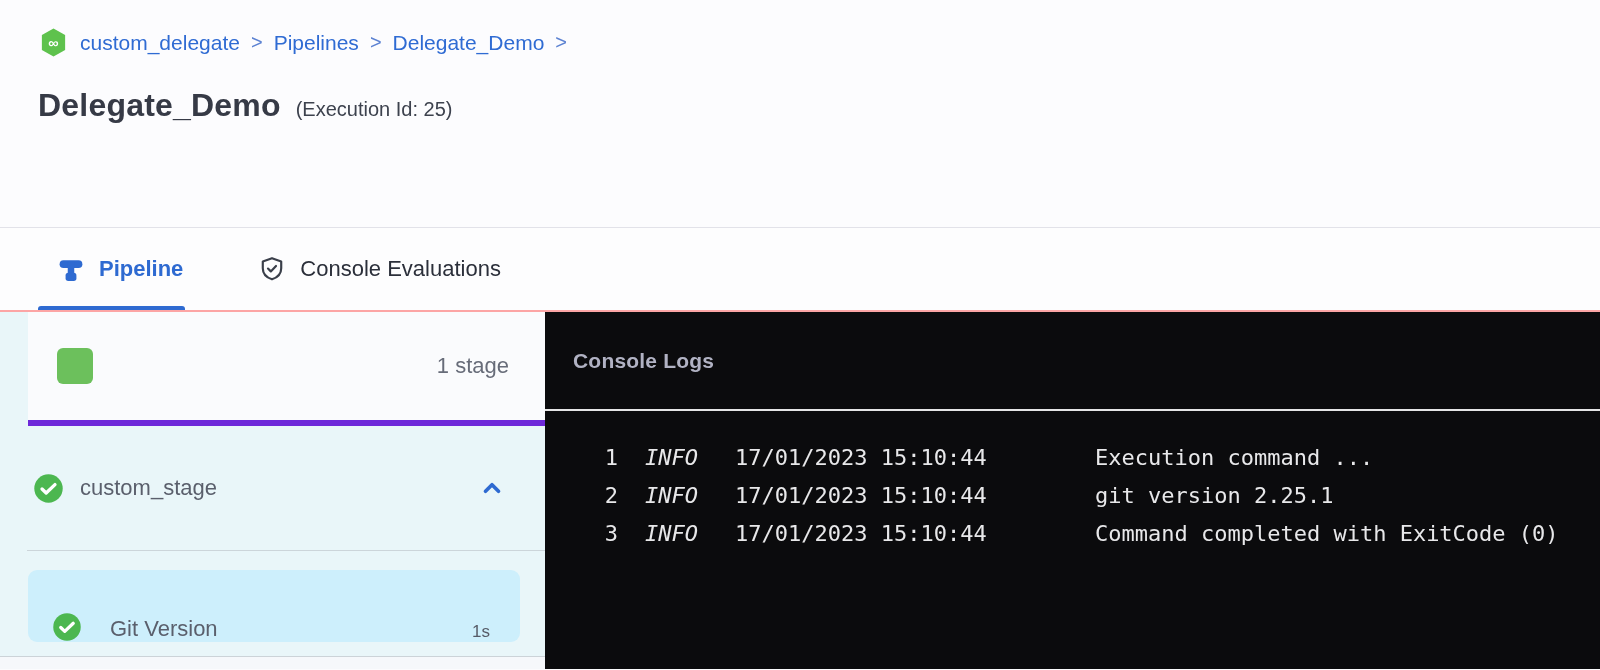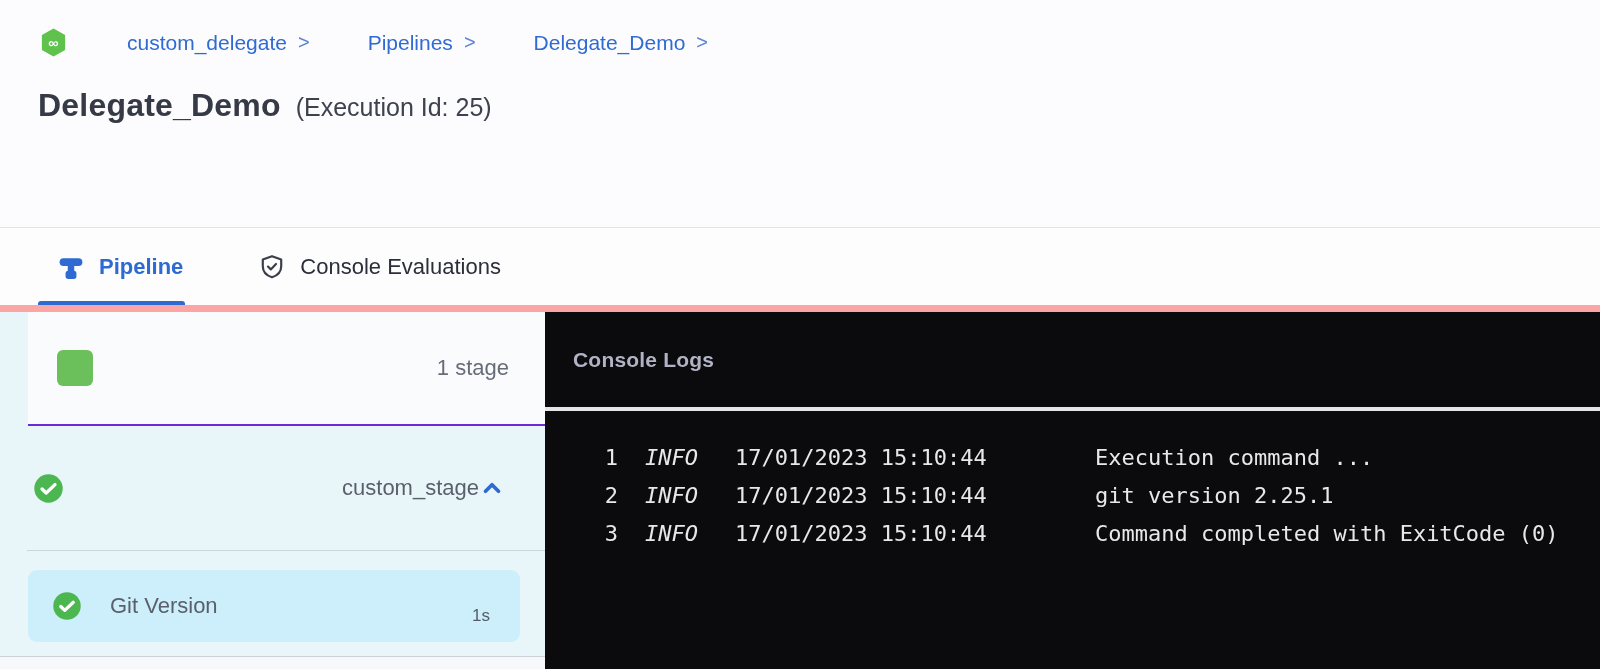--- a/index.html
+++ b/index.html
@@ -14,51 +14,51 @@
     --log-text:#e8e8ea;
   }
   *{box-sizing:border-box;margin:0;padding:0}
   html,body{width:1600px;height:670px;overflow:hidden}
   body{font-family:"Liberation Sans",sans-serif;background:#fcfcfe;}
 
   
   .top{height:228px;padding-left:38px;background:#fcfcfe;border-bottom:1px solid #e2e2e9;}
   .breadcrumb{display:flex;align-items:center;gap:11px;padding-top:27px;font-size:21px;color:var(--link-blue,#2f6bd3);}
   .hex{width:31px;height:31px;display:inline-block;}
-  .crumb{color:var(--link-blue,#2f6bd3);text-decoration:none;cursor:pointer;margin-left:47px;}
+  .crumb{color:var(--link-blue,#2f6bd3);text-decoration:none;cursor:pointer;}
   .sep{color:#5c82d2;font-size:20px;}
   .title-row{display:flex;align-items:baseline;margin-top:29px;}
   .page-title{font-size:32px;font-weight:700;color:#363a46;letter-spacing:.2px;}
-  .subtitle{font-size:25px;color:#3d424e;margin-left:15px;font-weight:400;}
+  .subtitle{font-size:20px;color:#3d424e;margin-left:15px;font-weight:400;}
 
   
-  .tabbar{height:84px;background:#fdfdfe;display:flex;align-items:stretch;padding-left:58px;gap:76px;border-bottom:7px solid #fca5a5;position:relative;}
+  .tabbar{height:84px;background:#fdfdfe;display:flex;align-items:stretch;padding-left:58px;gap:76px;border-bottom:2px solid #fca5a5;position:relative;}
   .tab{display:flex;align-items:center;gap:15px;font-size:22px;color:#2b2f3a;position:relative;cursor:pointer;}
   .tab .ticon{display:flex;align-items:center;}
   .tab.active{color:var(--accent-blue,#2e6ad1);font-weight:700;}
   .tab.active::after{content:"";position:absolute;left:-20px;right:-2px;bottom:0;height:4px;background:var(--accent-blue,#2e6ad1);border-radius:3px 3px 0 0;}
 
   
   .main{display:flex;height:357px;}
   .stage-panel{width:545px;display:flex;flex-direction:column;background:var(--stage-section-bg,#e9f6f9);}
-  .stage-summary{height:114px;background:#fafbfd;border-bottom:2px solid #6d28d9;display:flex;align-items:center;justify-content:space-between;padding:0 36px 0 29px;flex:none;margin-left:28px;}
+  .stage-summary{height:114px;background:#fafbfd;border-bottom:6px solid #6d28d9;display:flex;align-items:center;justify-content:space-between;padding:0 36px 0 29px;flex:none;margin-left:28px;}
   .stage-square{width:36px;height:36px;border-radius:6px;background:var(--stage-square-green,#6cc05c);}
   .stage-count{font-size:22px;color:#676c79;}
   .stage-section{flex:1;display:flex;flex-direction:column;}
-  .stage-row{height:124px;display:flex;align-items:center;padding:0 40px 0 33px;cursor:pointer;text-align:right;}
+  .stage-row{height:124px;display:flex;align-items:center;padding:0 40px 0 33px;gap:16px;cursor:pointer;}
   .stage-name{flex:1;font-size:22px;color:#5a5f6c;}
   .steps-divider{border-top:1px solid #ccd5da;margin-left:27px;}
-  .step-row{margin:19px 25px 0 28px;height:72px;background:var(--selected-step-bg,#cdeffc);border-radius:9px;display:flex;align-items:center;padding:0 30px 0 24px;gap:28px;cursor:pointer;}
+  .step-row{margin:19px 25px 0 28px;height:72px;background:var(--selected-step-bg,#cdeffc);border-radius:9px;display:flex;align-items:flex-end;padding:0 30px 0 24px;gap:28px;cursor:pointer;}
   .step-name{flex:1;font-size:22px;color:#5a5f6c;}
   .step-duration{font-size:17px;color:#565b67;margin-top:20px;}
   .panel-bottom{height:13px;background:#f6f8fb;border-top:1px solid #ccd3d8;margin-top:auto;}
 
   
   .console{flex:1;background:var(--console-bg,#0b0b0d);display:flex;flex-direction:column;min-width:0;}
-  .console-header{height:99px;border-bottom:4px solid #e5e5e5;display:flex;align-items:center;padding-left:28px;flex:none;}
+  .console-header{height:99px;border-bottom:2px solid #e5e5e5;display:flex;align-items:center;padding-left:28px;flex:none;}
   .console-title{font-size:21px;font-weight:700;color:var(--console-title,#b1b2c3);letter-spacing:.2px;}
   .console-body{padding-top:27px;font-family:"DejaVu Sans Mono",monospace;font-size:22px;color:var(--log-text,#e8e8ea);}
   .log-line{display:flex;align-items:center;height:38px;padding-left:59px;white-space:pre;}
   .ln{width:14px;text-align:right;margin-right:27px;flex:none;}
   .level{width:53px;margin-right:37px;flex:none;font-style:italic;}
   .time{width:252px;margin-right:108px;flex:none;}
   .msg{flex:none;}
 
   svg{display:block;}
 </style>

